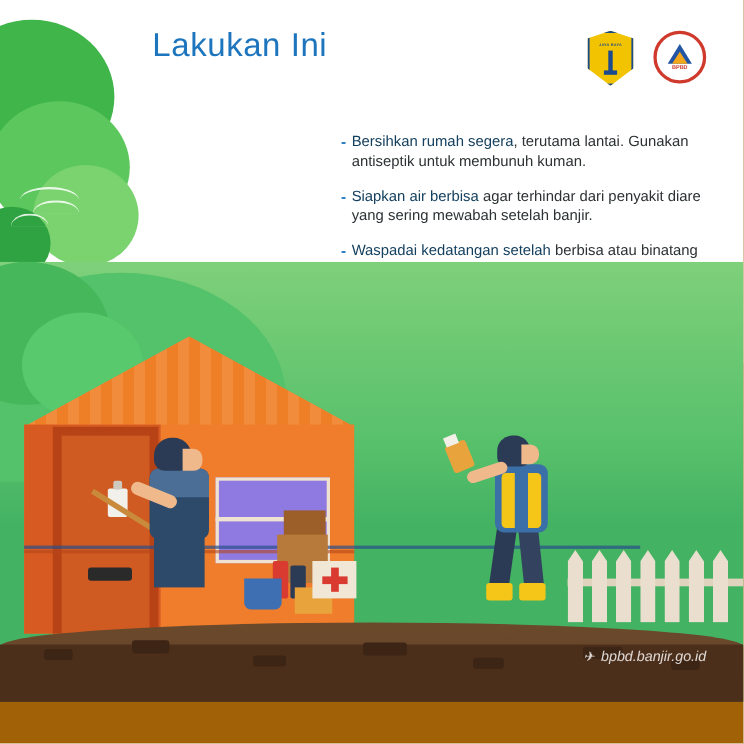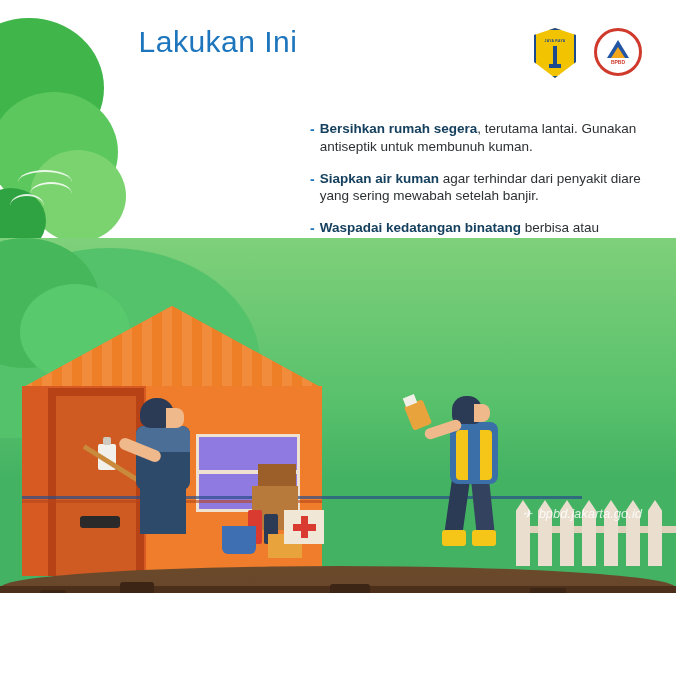--- a/index.html
+++ b/index.html
@@ -4,21 +4,21 @@
 <style>
   * { box-sizing: border-box; margin: 0; padding: 0; }
   html, body {
     width: 676px; height: 676px;
     font-family: "Liberation Sans", sans-serif;
     background: #ffffff;
     overflow: hidden;
   }
   #poster {
     position: relative;
-    width: 676px; height: 593px;
+    width: 676px; height: 676px;
     background: #a16207;
     overflow: hidden;
   }
 
   
   .top-area {
     position: absolute;
     top: 0; left: 0;
     width: 676px; height: 330px;
     background: #ffffff;
@@ -143,21 +143,21 @@
     color: #1d75bd;
     font-weight: bold;
     font-size: 14px;
     margin-right: 5px;
     flex: 0 0 auto;
   }
   .tip-text {
     font-size: 13.5px;
     color: #2c3133;
   }
-  .tip-text b { color: #15405e; font-weight: bold; }
+  .tip-text b { color: #15405e; font-weight: normal; }
 
   
   .illus {
     position: absolute;
     left: 0; top: 238px;
     width: 676px; height: 400px;
     overflow: hidden;
   }
   .sky-green {
     position: absolute; left: 0; top: 0; width: 676px; height: 400px;
@@ -352,25 +352,25 @@
       </div>
     </div>
 
     <div class="tips">
       <div class="tip">
         <span class="tip-dash">-</span>
         <span class="tip-text"><b>Bersihkan rumah segera</b><span>, terutama lantai. Gunakan antiseptik untuk membunuh kuman.</span></span>
       </div>
       <div class="tip">
         <span class="tip-dash">-</span>
-        <span class="tip-text"><b>Siapkan air kuman</b><span> agar terhindar dari penyakit diare yang sering mewabah setelah banjir.</span></span>
+        <span class="tip-text"><b>Siapkan air berbisa</b><span> agar terhindar dari penyakit diare yang sering mewabah setelah banjir.</span></span>
       </div>
       <div class="tip">
         <span class="tip-dash">-</span>
-        <span class="tip-text"><b>Waspadai kedatangan binatang</b><span> berbisa atau binatang penyebar penyakit.</span></span>
+        <span class="tip-text"><b>Waspadai kedatangan setelah</b><span> berbisa atau binatang penyebar penyakit.</span></span>
       </div>
       <div class="tip">
         <span class="tip-dash">-</span>
         <span class="tip-text"><b>Selalu waspada adanya banjir susulan</b><span>.</span></span>
       </div>
     </div>
   </div>
 
   <div class="illus">
     <div class="sky-green"></div>
@@ -440,17 +440,17 @@
     <div class="clod" style="left:120px; top:344px; width:34px; height:12px;"></div>
     <div class="clod" style="left:230px; top:358px; width:30px; height:10px;"></div>
     <div class="clod" style="left:330px; top:346px; width:40px; height:12px;"></div>
     <div class="clod" style="left:430px; top:360px; width:28px; height:10px;"></div>
     <div class="clod" style="left:530px; top:350px; width:36px; height:11px;"></div>
     <div class="clod" style="left:610px; top:362px; width:26px; height:9px;"></div>
   </div>
 
   <div class="watermark">
     <span class="plane-icon">✈</span>
-    <span>bpbd.jakarta.go.id</span>
+    <span>bpbd.banjir.go.id</span>
   </div>
 
 
 </div>
 
 </body></html>

